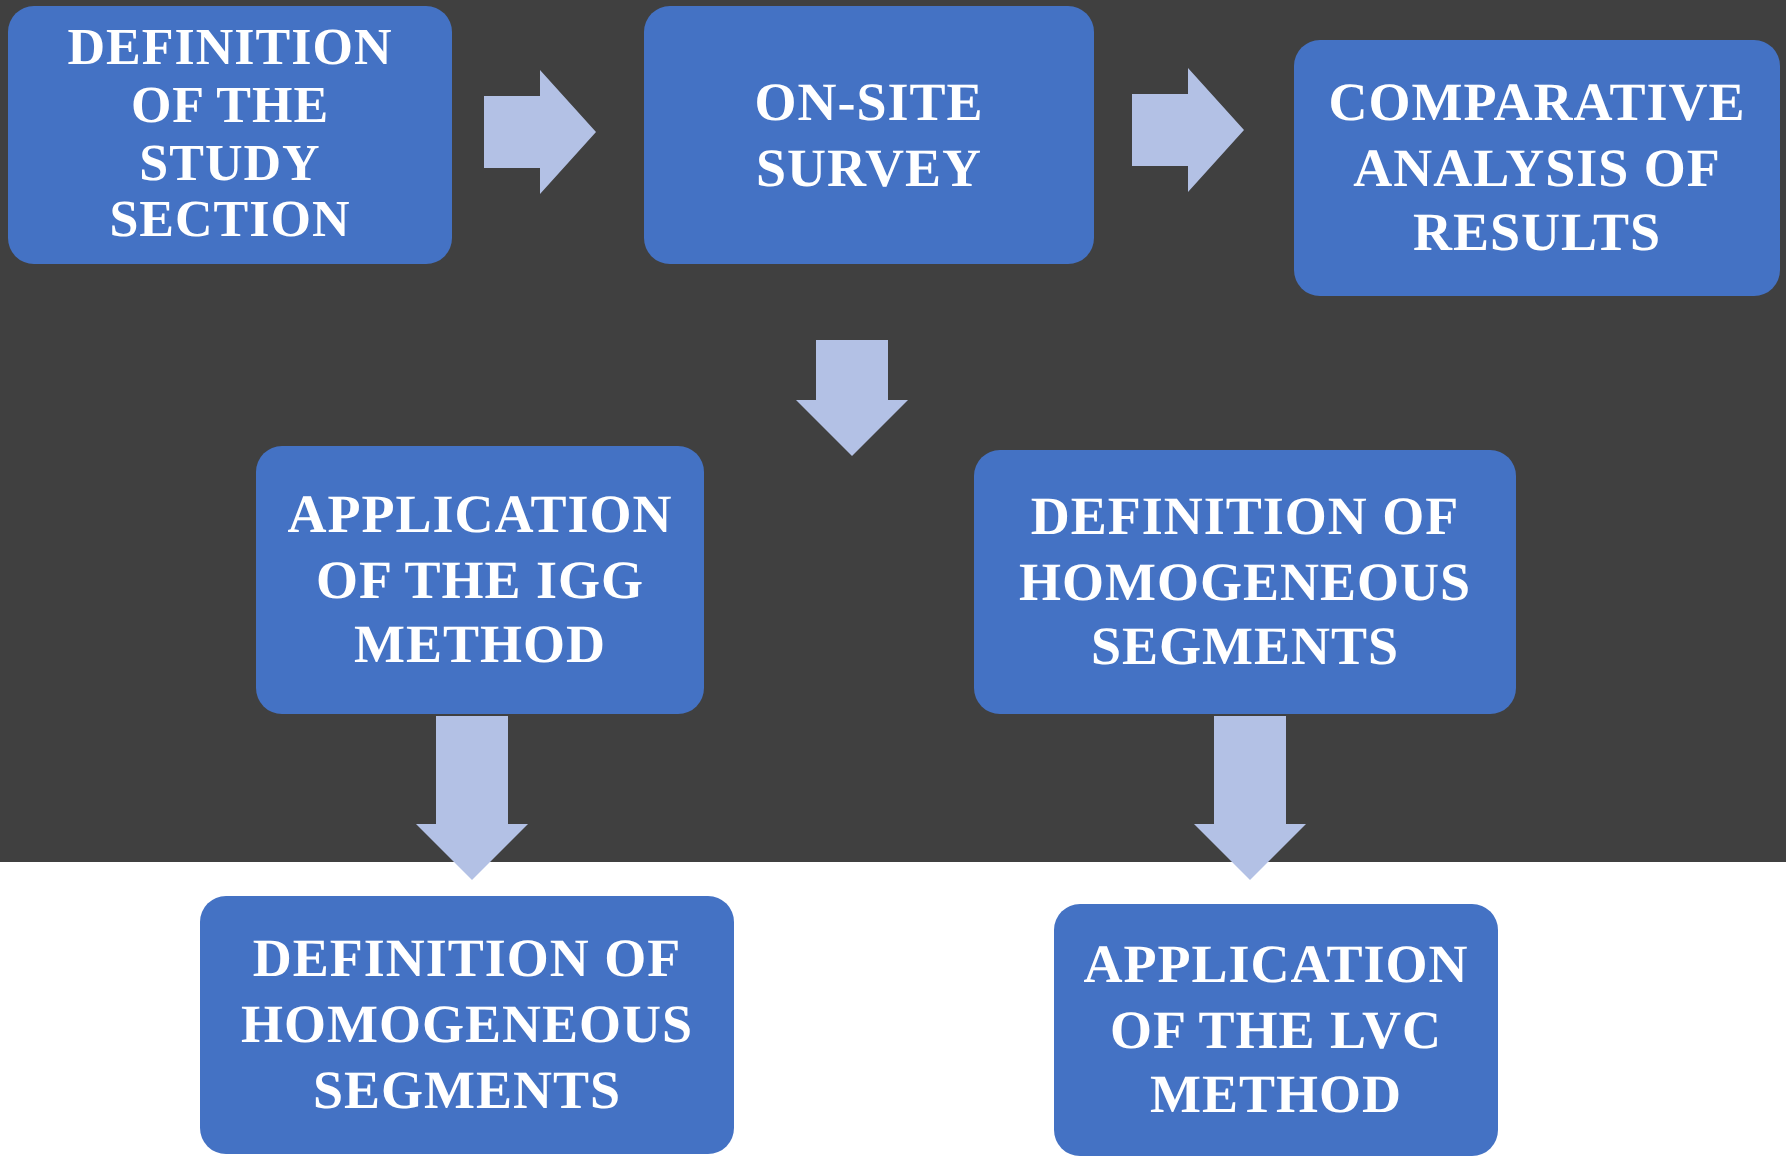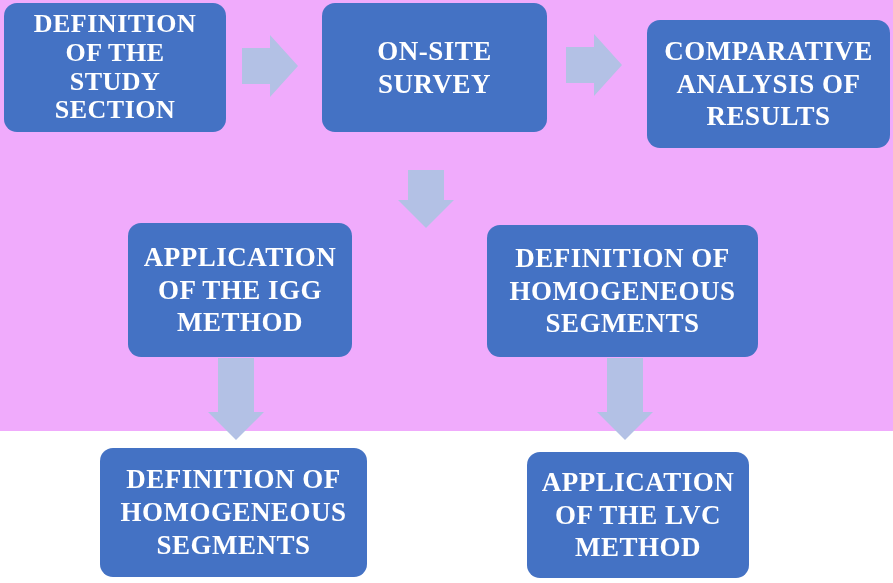--- a/index.html
+++ b/index.html
@@ -5,21 +5,21 @@
   html, body { margin: 0; padding: 0; }
   body {
     width: 893px; height: 583px;
     background: #ffffff;
     font-family: "Liberation Serif", serif;
     overflow: hidden;
   }
   .stage {
     position: relative;
     width: 893px; height: 431px;
-    background: #f0abfc;
+    background: #404040;
   }
   .box {
     position: absolute;
     background: var(--box-fill, #4472C4);
     border-radius: 13px;
     display: flex;
     align-items: center;
     justify-content: center;
     box-sizing: border-box;
   }

